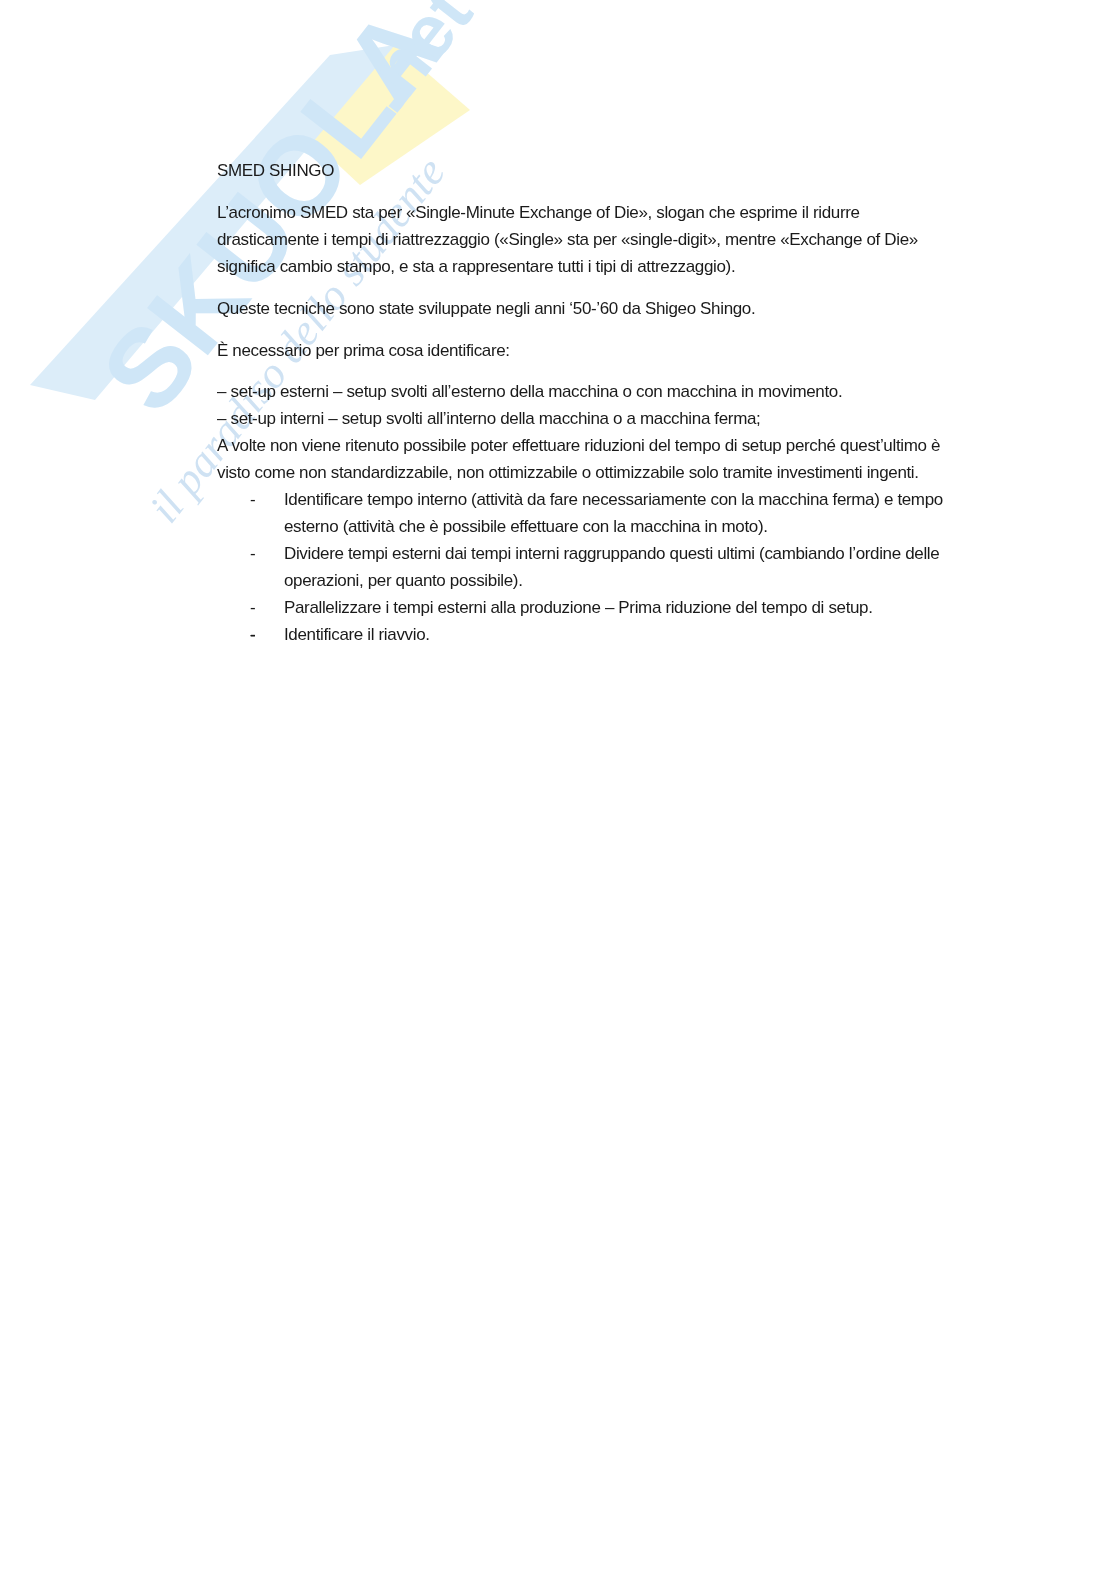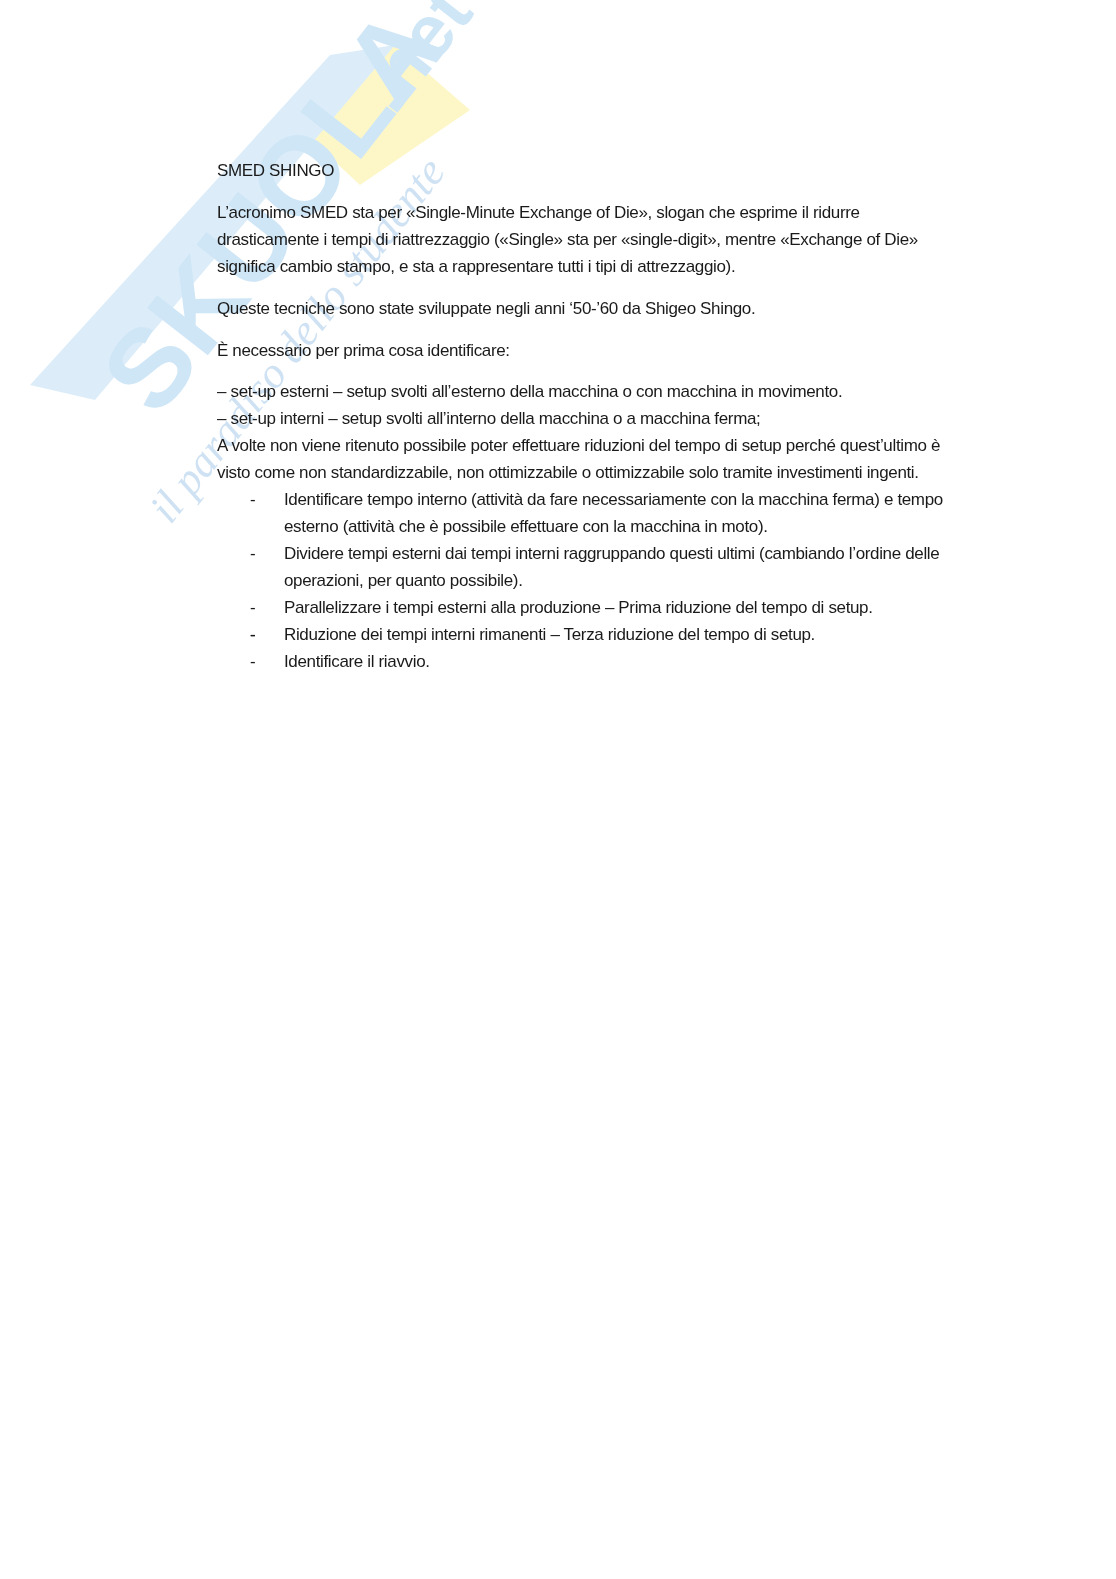--- a/index.html
+++ b/index.html
@@ -56,20 +56,19 @@
     </li>
     <li class="rule-item">
       <span class="rule-dash">-</span>
       <span>Parallelizzare i tempi esterni alla produzione – Prima riduzione del tempo di setup.</span>
     </li>
     <li class="rule-item">
       <span class="rule-dash">-</span>
     </li>
     <li class="rule-item">
       <span class="rule-dash">-</span>
-      <span>Riduzione dei tempi interni rimanenti – Terza riduzione del tempo di setup.</span>
     </li>
     <li class="rule-item">
       <span class="rule-dash">-</span>
       <span>Identificare il riavvio.</span>
     </li>
   </ul>
 </div>
 
 </body></html>

